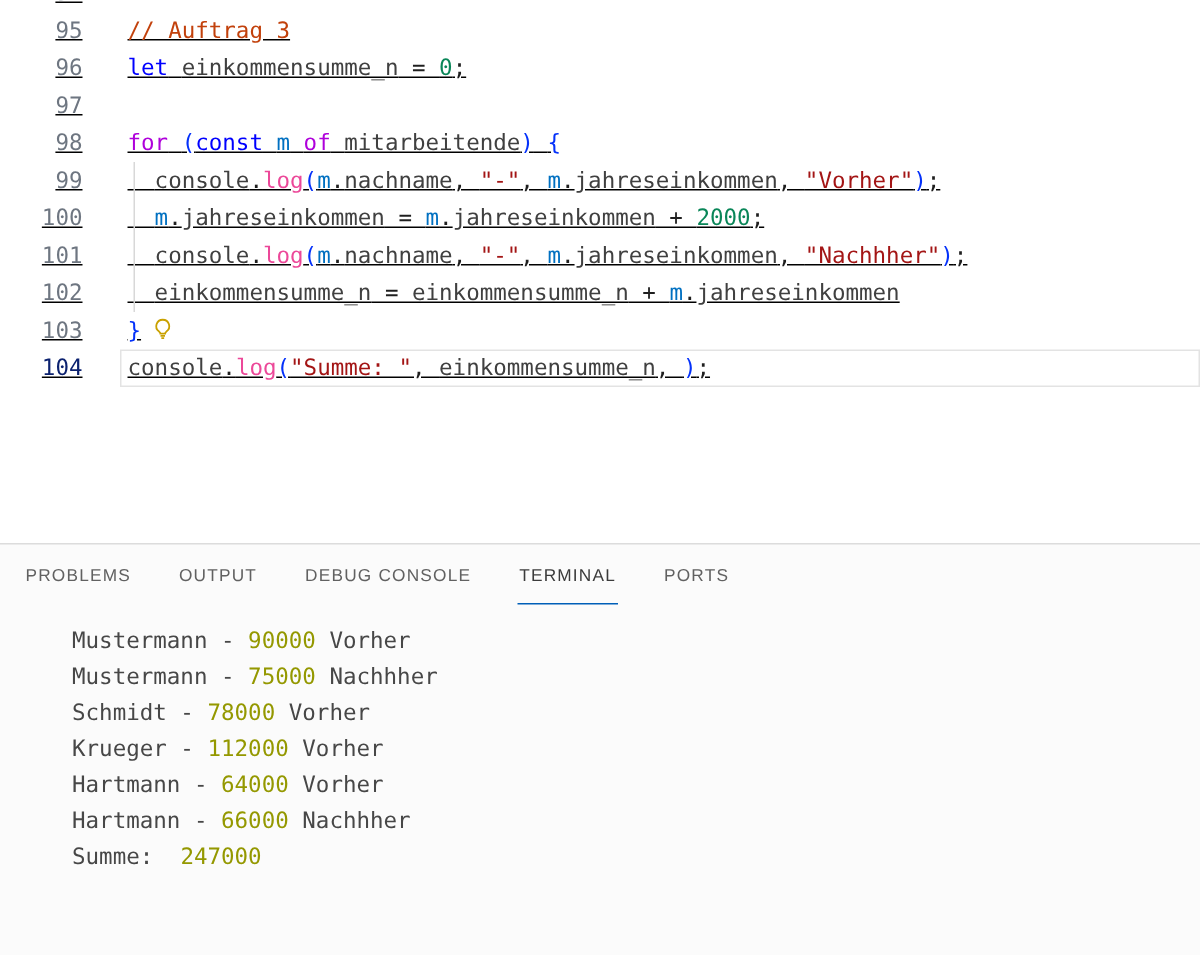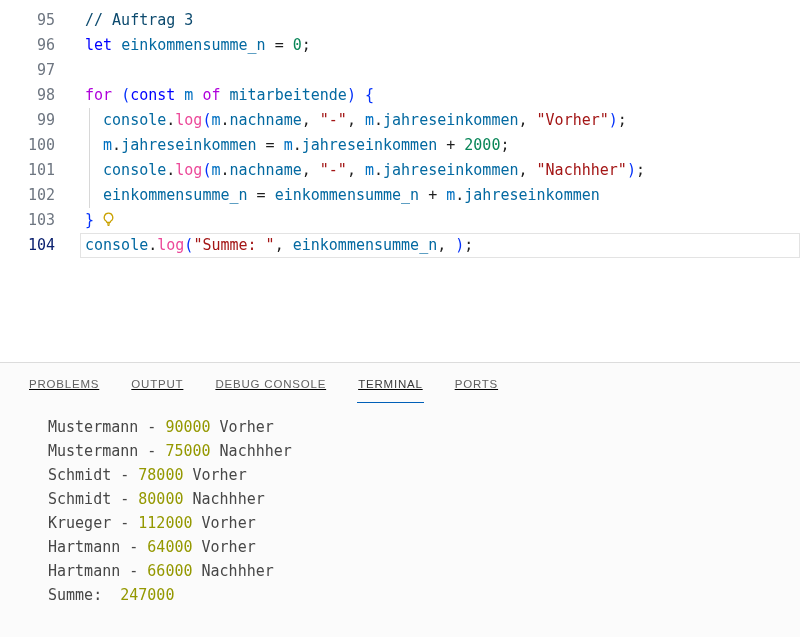--- a/index.html
+++ b/index.html
@@ -2,43 +2,43 @@
 <html><head>
 <meta charset="utf-8">
 <style>
   html,body{margin:0;padding:0;background:#ffffff;}
   .screen{position:relative;width:800px;height:637px;overflow:hidden;background:#ffffff;
           font-family:"DejaVu Sans Mono","Liberation Mono",monospace;}
 
   
   .editor{position:absolute;top:0;left:0;right:0;height:362px;overflow:hidden;background:#ffffff;}
   .lines{margin-top:-17px;}
-  .code-line{display:flex;height:25px;line-height:25px;font-size:15px;white-space:pre;}
+  .code-line{display:flex;height:25px;line-height:25px;font-size:15px;white-space:pre;text-decoration:underline;}
   .gutter-num{width:55px;text-align:right;color:#6e7681;flex:none;}
   .code-line.active .gutter-num{color:#0b216f;}
   .code-text{margin-left:30px;color:#1f1f1f;}
-  .tk-comment{color:#0c4a6e}
+  .tk-comment{color:#c2410c}
   .tk-kw{color:#0000ff}
   .tk-ctrl{color:#af00db}
-  .tk-var{color:#0369a1}
+  .tk-var{color:#404040}
   .tk-cvar{color:#0070c1}
   .tk-fn{color:#ec4899}
   .tk-str{color:#a31515}
   .tk-num{color:#098658}
   .tk-br{color:#0431fa}
   .bulb{margin-left:7px;vertical-align:-2px;}
   .current-line-box{position:absolute;left:80px;right:0;top:233px;height:25px;
      border:1px solid #e3e3e3;box-sizing:border-box;pointer-events:none;}
   .indent-guide{position:absolute;left:89px;top:108px;width:1px;height:100px;background:#d8d8d8;}
 
   
   .panel{position:absolute;left:0;right:0;bottom:0;height:275px;background:#fbfbfb;
          border-top:1px solid #dcdcdc;box-sizing:border-box;}
-  .tabbar{display:flex;align-items:stretch;height:40px;padding-left:28px;
-          font-family:"Liberation Sans","DejaVu Sans",sans-serif;text-decoration:underline;}
+  .tabbar{display:flex;align-items:stretch;height:40px;padding-left:16px;
+          font-family:"Liberation Sans","DejaVu Sans",sans-serif;}
   .tab{font-size:11.5px;letter-spacing:0.8px;color:#616161;display:flex;align-items:center;
        margin-right:30px;border-bottom:1px solid transparent;padding:2px 1px 0 1px;cursor:pointer;}
   .tab.active{color:#3b3b3b;border-bottom:1px solid #005fb8;}
   .terminal{padding:12px 0 0 24px;font-size:15px;line-height:24px;color:#474747;}
   .terminal-line{white-space:pre;height:24px;padding-left:24px;}
   .tl-num{color:#949800;}
 </style>
 </head>
 <body>
 
@@ -70,21 +70,20 @@
         <div class="tab">PROBLEMS</div>
         <div class="tab">OUTPUT</div>
         <div class="tab">DEBUG CONSOLE</div>
         <div class="tab active">TERMINAL</div>
         <div class="tab">PORTS</div>
       </div>
     <div class="terminal">
         <div class="terminal-line"><span>Mustermann - </span><span class="tl-num">90000</span><span> Vorher</span></div>
         <div class="terminal-line"><span>Mustermann - </span><span class="tl-num">75000</span><span> Nachhher</span></div>
         <div class="terminal-line"><span>Schmidt - </span><span class="tl-num">78000</span><span> Vorher</span></div>
-        <div class="terminal-line"><span>Schmidt - </span><span class="tl-num">80000</span><span> Nachhher</span></div>
         <div class="terminal-line"><span>Krueger - </span><span class="tl-num">112000</span><span> Vorher</span></div>
         <div class="terminal-line"><span>Hartmann - </span><span class="tl-num">64000</span><span> Vorher</span></div>
         <div class="terminal-line"><span>Hartmann - </span><span class="tl-num">66000</span><span> Nachhher</span></div>
         <div class="terminal-line"><span>Summe:  </span><span class="tl-num">247000</span></div>
       </div>
   </div>
 
 </div>
 
 </body></html>

